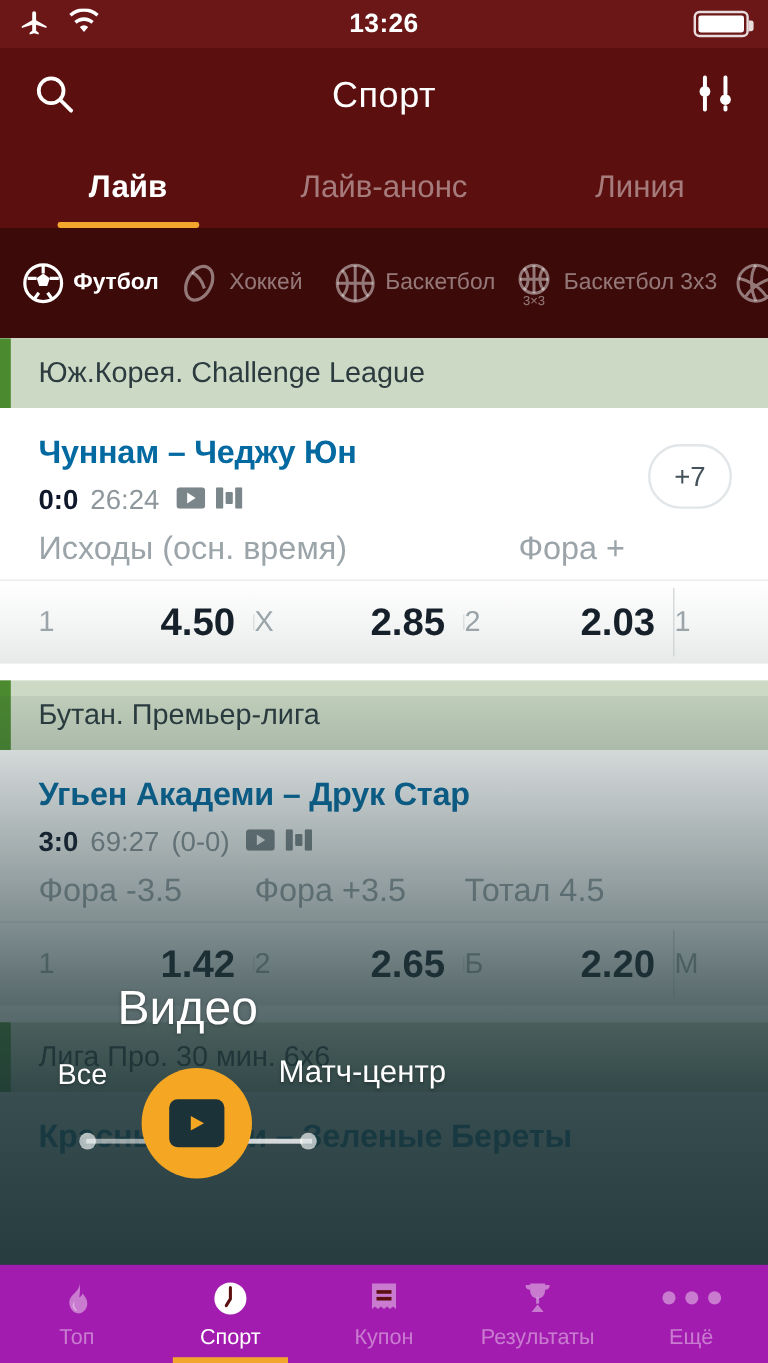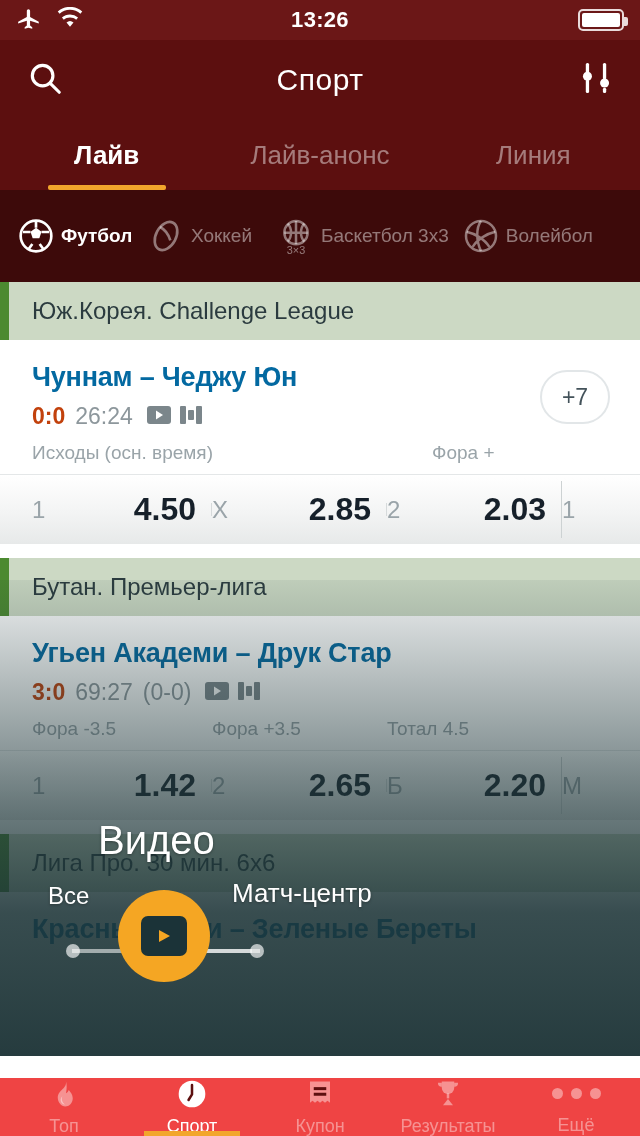--- a/index.html
+++ b/index.html
@@ -82,31 +82,31 @@
   .league:before{
     content:""; position:absolute; left:0; top:0; bottom:0; width:9px; background:#4c8a30;
   }
 
   .match{padding:22px 32px 0 32px; position:relative;}
   .match-title{font-size:27px; font-weight:700; color:#0369a1; letter-spacing:-.2px;}
   .match-sub{
     display:flex; align-items:center; gap:10px; margin-top:10px;
     font-size:23px; color:#8d979c;
   }
-  .match-sub .score{color:#c2410c; font-weight:700;}
+  .match-sub .score{color:#0f172a; font-weight:700;}
   .mini-icons{display:flex; align-items:center; gap:9px; margin-left:4px;}
   .plus-badge{
     position:absolute; right:30px; top:30px;
     min-width:70px; height:54px; border:2px solid #e2e6e8; border-radius:27px;
     display:flex; align-items:center; justify-content:center;
     font-size:23px; color:#43525a; background:#fff;
   }
 
   .markets{
-    display:flex; margin-top:12px; font-size:19px; color:#9aa4a9;
+    display:flex; margin-top:12px; font-size:27px; color:#9aa4a9;
     white-space:nowrap;
   }
   .markets .m{flex:0 0 auto;}
 
   .odds-row{
     display:flex; margin-top:10px;
     background:linear-gradient(180deg,#ffffff 0%,#f3f4f4 55%,#e7e9e9 100%);
     border-top:1px solid #e4e7e8;
     height:70px; align-items:center; white-space:nowrap;
     margin-left:-32px; margin-right:-32px; padding-left:32px;
@@ -155,22 +155,22 @@
     border-radius:50%; background:#f5a623;
     display:flex; align-items:center; justify-content:center;
   }
   .play-sq{
     width:46px;height:40px;background:#1b3338;border-radius:7px;
     display:flex;align-items:center;justify-content:center;
   }
 
   
   .bottomnav{
-    position:absolute; left:0; right:0; bottom:0; height:58px;
-    background:#ef4444; display:flex; z-index:10;
+    position:absolute; left:0; right:0; bottom:0; height:82px;
+    background:#a21caf; display:flex; z-index:10;
   }
   .bn{
     flex:1; display:flex; flex-direction:column; align-items:center; justify-content:center;
     gap:6px; color:rgba(255,255,255,.42); font-size:18px; position:relative;
   }
   .bn.active{color:#fff;}
   .bn.active:after{
     content:""; position:absolute; bottom:0; left:50%; transform:translateX(-50%);
     width:96px;height:5px;background:#f2a62c;
   }
@@ -248,20 +248,29 @@
     <span>Футбол</span>
   </div>
   <div class="sport">
     <span class="glyph">
       <svg width="40" height="40" viewBox="0 0 24 24" fill="none" stroke="rgba(255,255,255,.45)" stroke-width="1.6">
           <ellipse cx="12" cy="12" rx="6" ry="9" transform="rotate(28 12 12)"></ellipse>
           <path d="M8.4 6.6c2.4 1.2 5 4.2 6.2 8"></path>
         </svg>
     </span>
     <span>Хоккей</span>
+  </div>
+  <div class="sport">
+    <span class="glyph">
+      <svg width="40" height="40" viewBox="0 0 24 24" fill="none" stroke="rgba(255,255,255,.45)" stroke-width="1.5">
+          <circle cx="12" cy="12" r="9"></circle>
+          <path d="M3 12h18M12 3v18M5.5 5.5c3.5 3.5 3.5 9.5 0 13M18.5 5.5c-3.5 3.5-3.5 9.5 0 13"></path>
+        </svg>
+    </span>
+    <span>Баскетбол</span>
   </div>
   <div class="sport">
     <span class="glyph">
       <svg width="40" height="40" viewBox="0 0 24 24" fill="none" stroke="rgba(255,255,255,.45)" stroke-width="1.5">
         <circle cx="12" cy="10" r="7"></circle>
           <path d="M5 10h14M12 3v14M7 4.6c2.7 2.7 2.7 8 0 10.8M17 4.6c-2.7 2.7-2.7 8 0 10.8"></path>
         <text x="12" y="23" font-size="6.5" fill="rgba(255,255,255,.45)" stroke="none" text-anchor="middle" font-family="Liberation Sans">3×3</text>
       </svg>
     </span>
     <span>Баскетбол 3х3</span>

